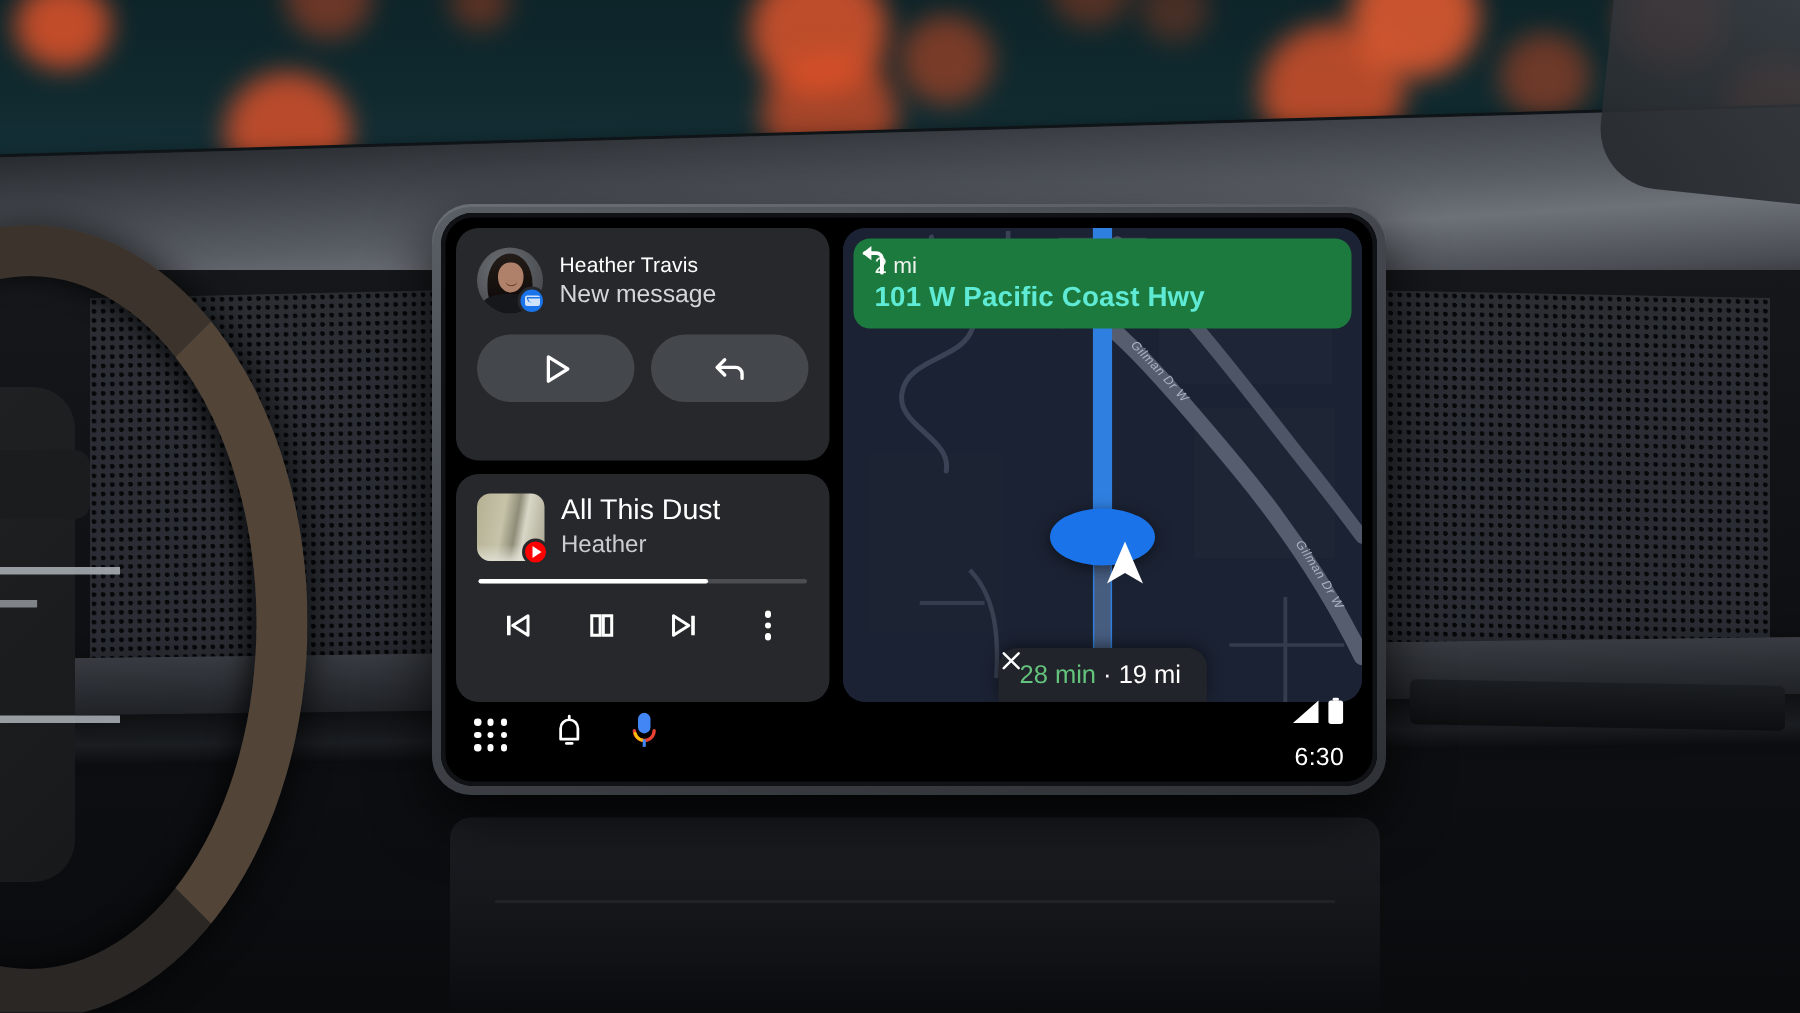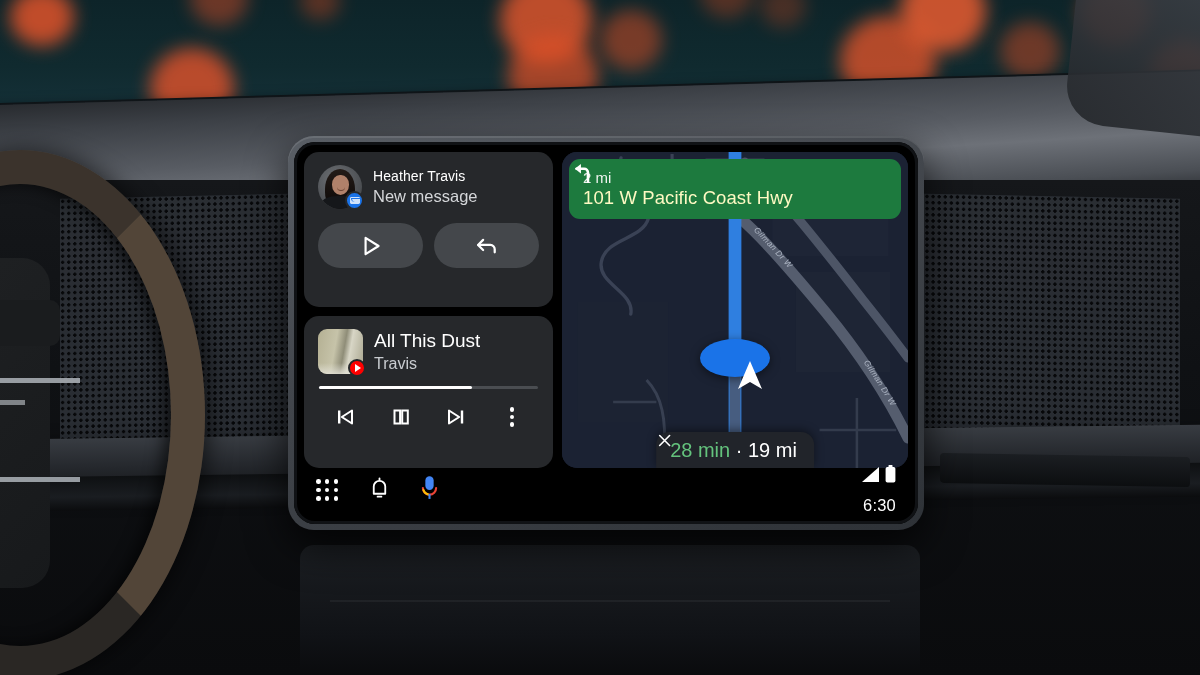--- a/index.html
+++ b/index.html
@@ -227,29 +227,29 @@
     position:absolute; inset:0; border-radius:15px; overflow:hidden;
     background:#1b2233;
   }
   .map svg { position:absolute; inset:0; }
   .nav-banner {
     position:absolute; left:7px; top:7px; right:7px; height:60px;
     background:#1d7a3e; border-radius:11px;
     display:flex; align-items:center; gap:12px; padding:0 14px;
   }
   .nav-dist { color:#eef3ee; font-size:15px; line-height:1.1; }
-  .nav-road { color:#fef9c3; font-size:18.5px; font-weight:normal; line-height:1.16; margin-top:1px; letter-spacing:.1px; }
+  .nav-road { color:#5eead4; font-size:18.5px; font-weight:bold; line-height:1.16; margin-top:1px; letter-spacing:.1px; }
   .eta-chip {
     position:absolute; left:50%; transform:translateX(-50%); bottom:0;
     background:#21242a; border-radius:13px 13px 0 0;
     height:36px; padding:0 17px 0 14px;
     display:flex; align-items:center; gap:11px;
     box-shadow:0 -2px 10px rgba(0,0,0,.45);
   }
-  .eta-text { font-size:20px; color:#fff; white-space:nowrap; }
+  .eta-text { font-size:17px; color:#fff; white-space:nowrap; }
   .eta-text .mins { color:#64c37d; }
   .puck-wrap { position:absolute; left:50%; top:206px; transform:translateX(-50%); }
   .puck-shadow {
     position:absolute; left:-35px; top:-19px; width:70px; height:38px;
     background:#1a73e8; border-radius:50%;
     box-shadow:0 2px 10px rgba(0,0,0,.5);
   }
   .puck-arrow { position:absolute; left:-15px; top:-17px; }
 
   
@@ -351,21 +351,21 @@
             <div class="card media">
               <div class="media-head">
                 <div class="art-wrap">
                   <div class="art"></div>
                   <div class="badge-yt">
                     <div class="tri"></div>
                   </div>
                 </div>
                 <div style="min-width:0;">
                   <div class="media-title">All This Dust</div>
-                  <div class="media-artist">Travis</div>
+                  <div class="media-artist">Heather</div>
                 </div>
               </div>
               <div class="progress">
                 <div class="fill" id="progress-fill" style="width: 70%;"></div>
               </div>
               <div class="media-controls">
                 <div class="mbtn">
                   <svg width="24" height="24" viewBox="0 0 24 24">
                     <rect x="5" y="5.5" width="2.4" height="13" fill="#fff"></rect>
                     <path d="M19 5.5 L19 18.5 L8.8 12 Z" fill="none" stroke="#fff" stroke-width="2" stroke-linejoin="round"></path>

